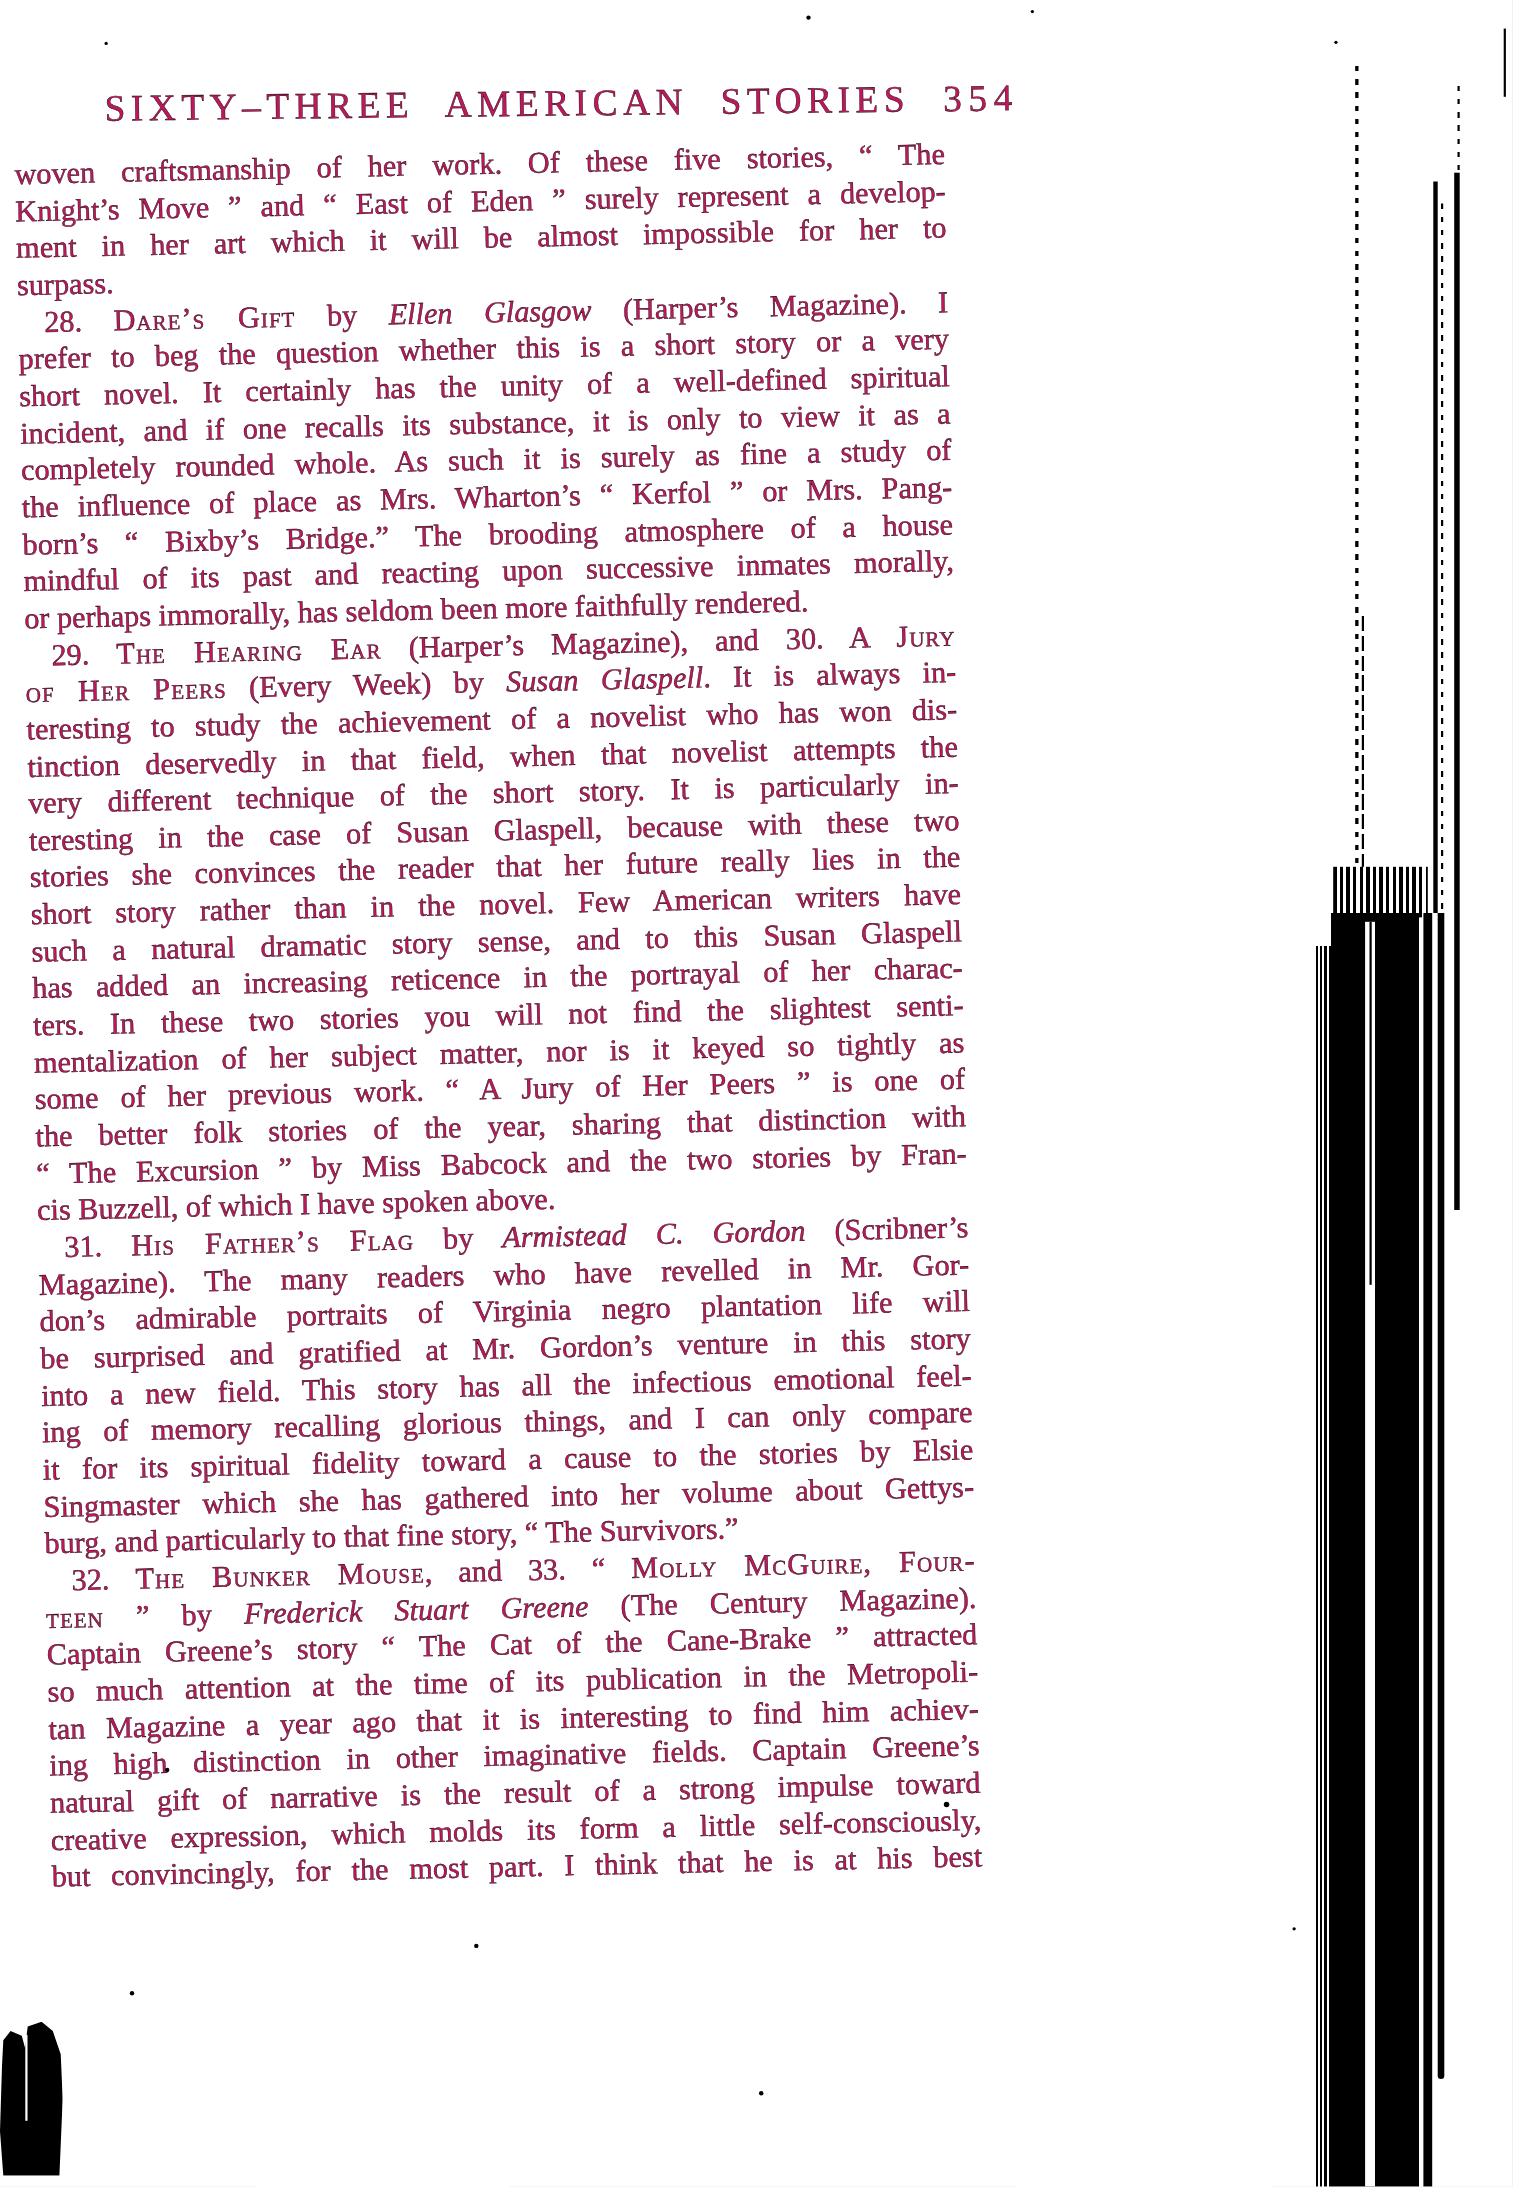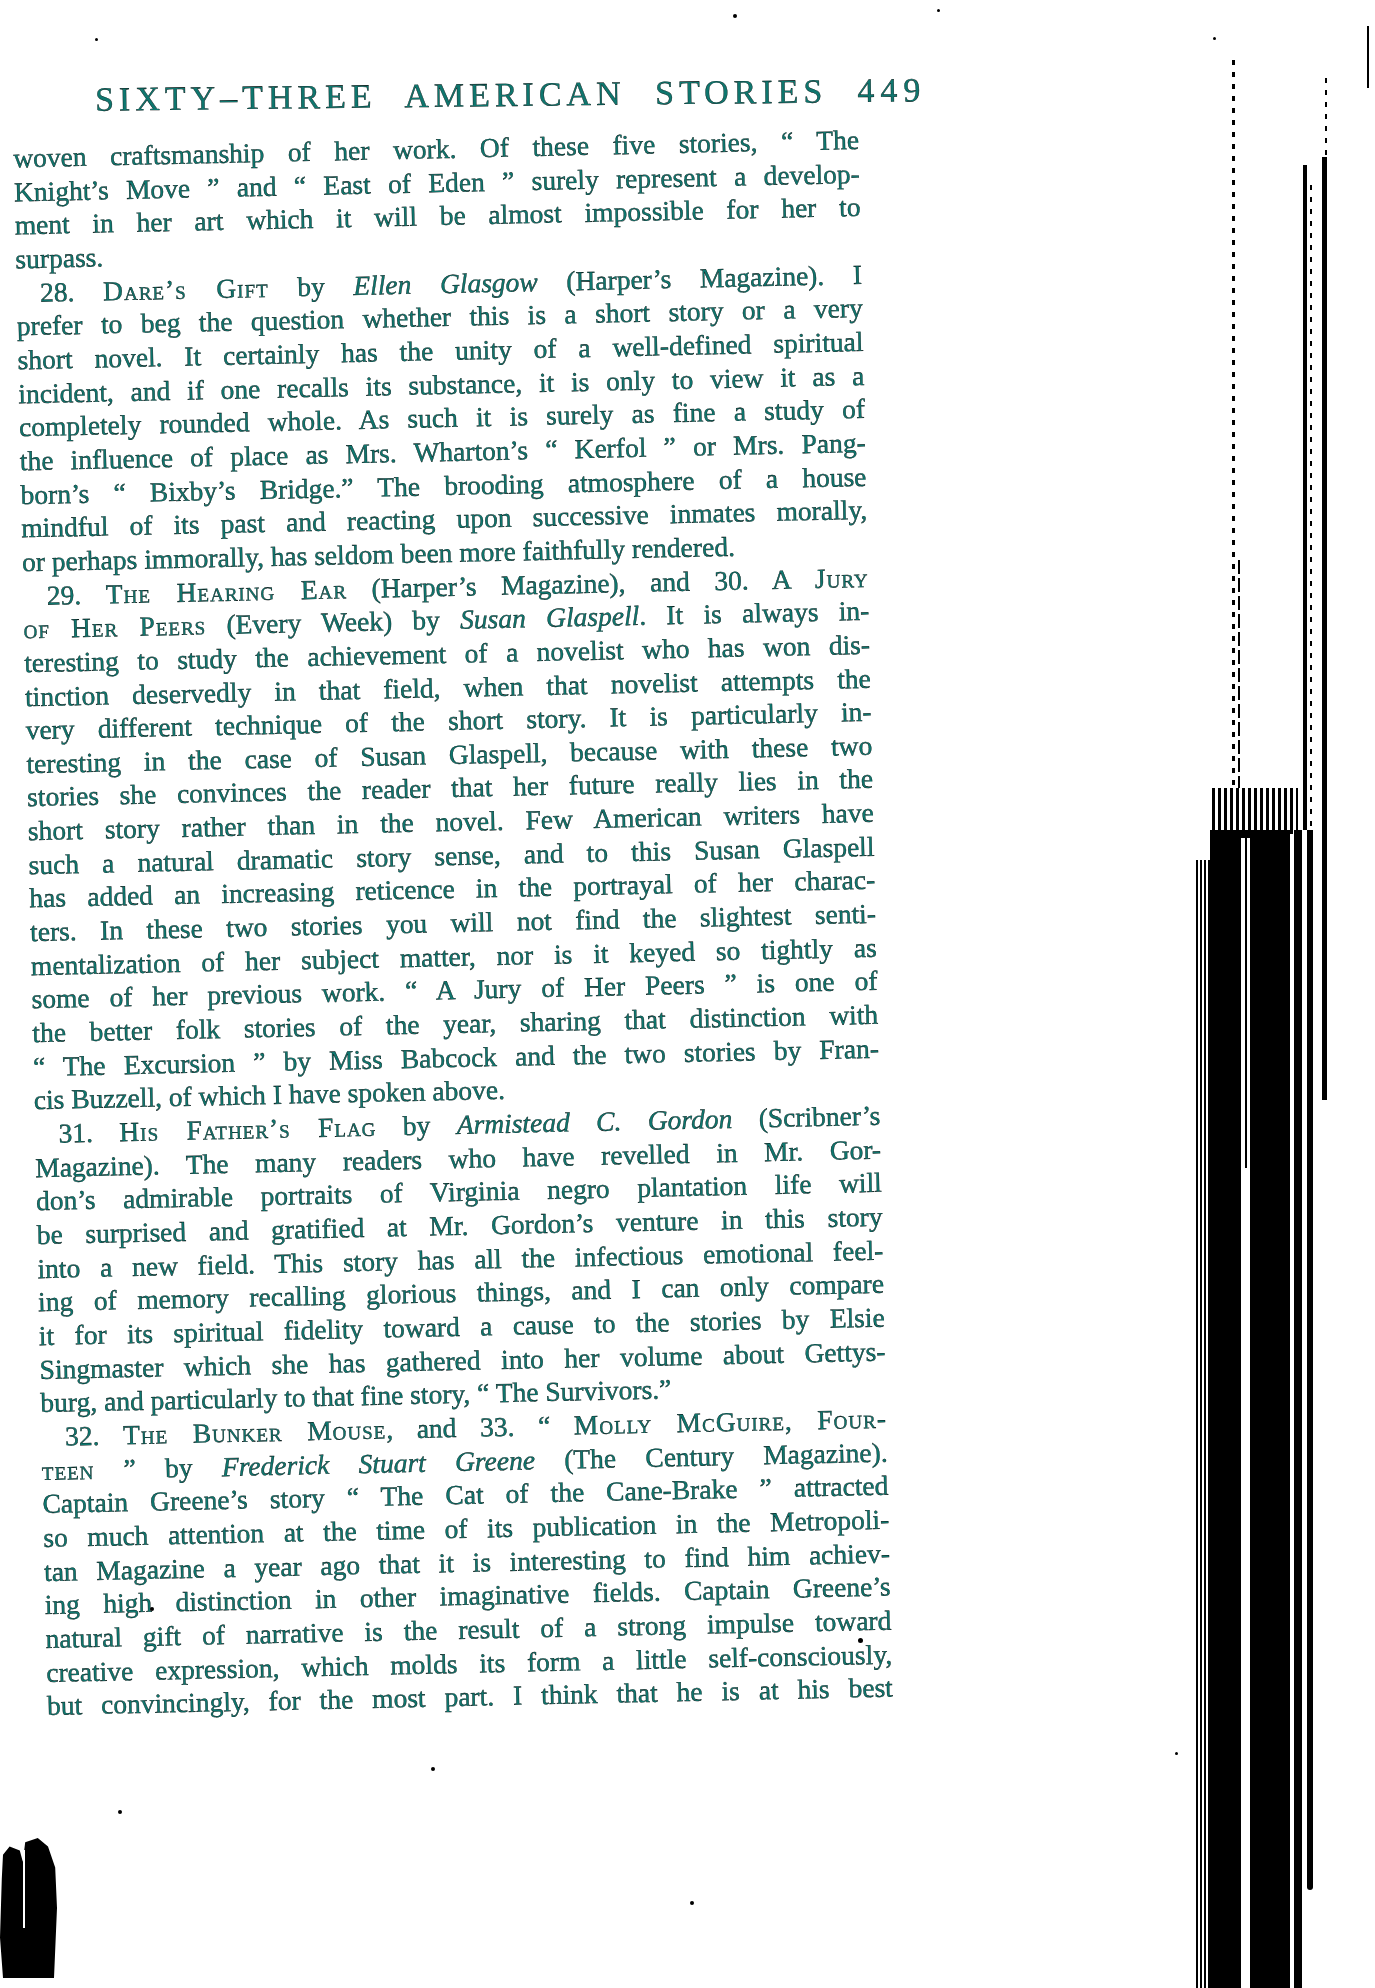--- a/index.html
+++ b/index.html
@@ -2,21 +2,21 @@
 <html><head>
 <meta charset="utf-8">
 <style>
   html,body{margin:0;padding:0;background:#e8e8e8;}
   .page{
     position:relative;
     width:1375px;height:1988px;
     background:#ffffff;
     overflow:hidden;
     font-family:"Liberation Serif","DejaVu Serif",serif;
-    color:#0f766e;
+    color:#be185d;
     margin:0 auto;
   }
   
   .scan-header{
     position:absolute;
     left:95px;top:76px;
     display:flex;align-items:baseline;
     transform:rotate(-0.65deg);
     transform-origin:center;
     -webkit-text-stroke:0.35px #000;
@@ -64,21 +64,21 @@
   }
   .speck{position:absolute;background:#000;border-radius:50%;}
 </style>
 </head>
 <body>
 
 <div class="page">
 
   <div class="scan-header">
     <span class="title">SIXTY–THREE AMERICAN STORIES</span>
-    <span class="pagenum">449</span>
+    <span class="pagenum">354</span>
   </div>
 
   <div class="scan-body">
       <div class="line">woven craftsmanship of her work.  Of these five stories, “ The</div>
       <div class="line">Knight’s Move ” and “ East of Eden ” surely represent a develop-</div>
       <div class="line">ment in her art which it will be almost impossible for her to</div>
       <div class="line end">surpass.</div>
       <div class="line indent">28. <span class="sc">Dare’s Gift</span> by <i>Ellen Glasgow</i> (Harper’s Magazine).  I</div>
       <div class="line">prefer to beg the question whether this is a short story or a very</div>
       <div class="line">short novel.  It certainly has the unity of a well-defined spiritual</div>

